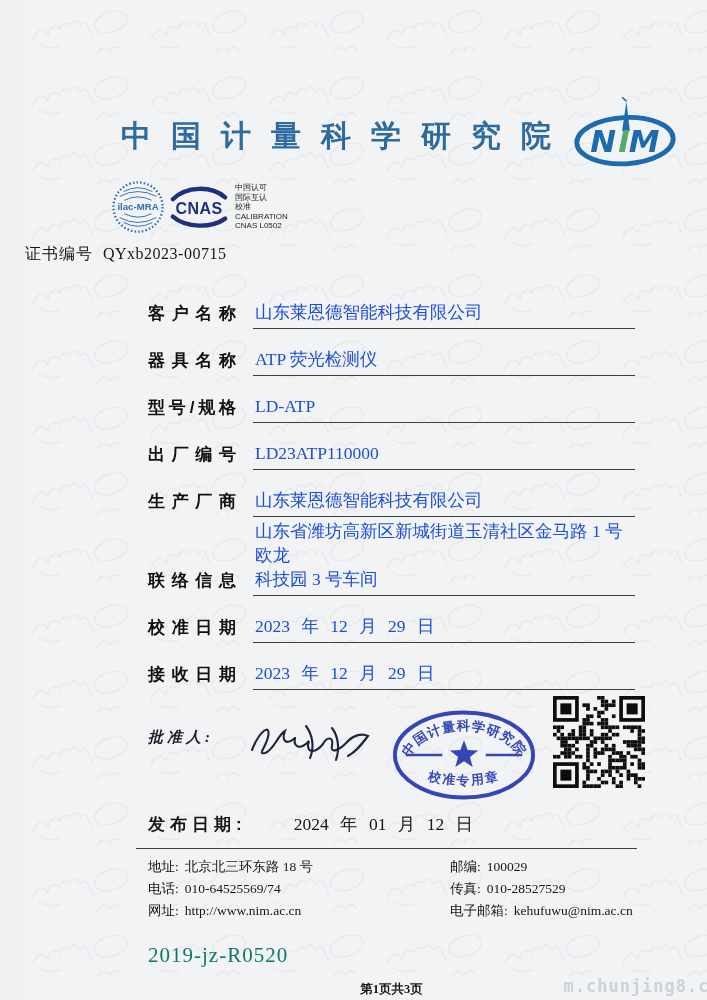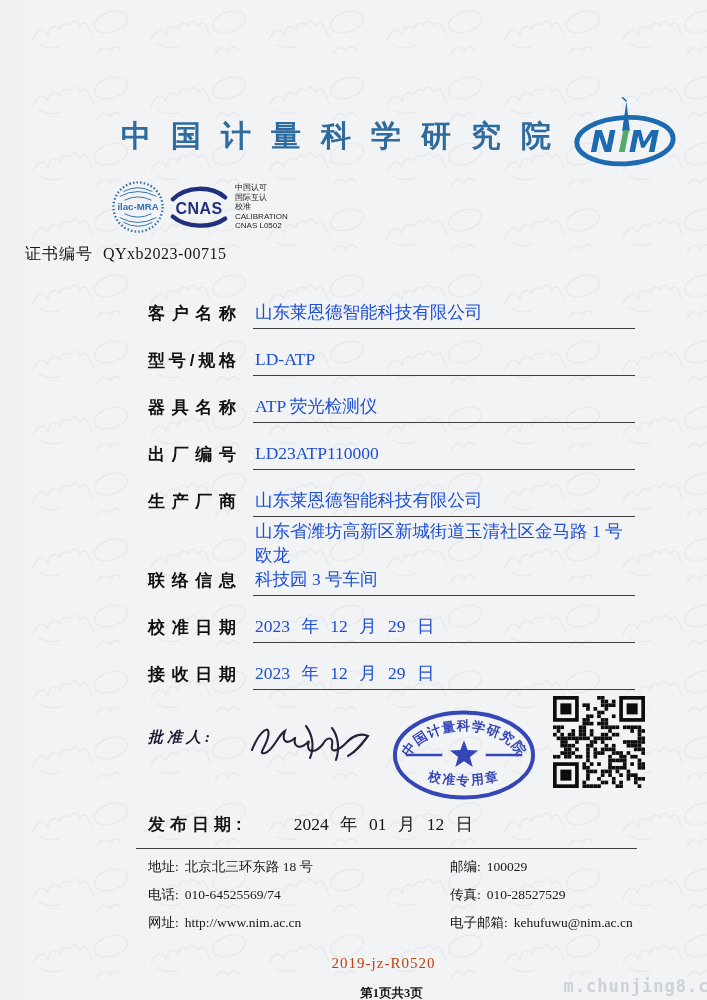--- a/index.html
+++ b/index.html
@@ -54,26 +54,26 @@
   .stamp{position:absolute;left:242px;top:2px;width:148px;height:94px;opacity:.95;}
   .qr{position:absolute;right:-10px;top:-10px;width:92px;height:92px;}
 
   
   .issue-row{display:flex;align-items:baseline;margin-top:4px;gap:21px;}
   .issue-label{font-family:"Liberation Sans",sans-serif;font-weight:700;font-size:17px;
     letter-spacing:5px;}
   .issue-date{margin-left:26px;font-size:17.5px;word-spacing:7px;}
   .divider{border:0;border-top:1.5px solid #3c3c3c;margin:12px 0 0 -12px;width:calc(100% + 14px);}
 
-  .contact-grid{display:grid;grid-template-columns:302px 1fr;row-gap:11px;
+  .contact-grid{display:grid;grid-template-columns:302px 1fr;row-gap:5px;
     margin-top:9px;font-size:13.5px;line-height:17px;}
   .contact-grid .cell span + span{margin-left:6px;}
 
-  .form-code{margin-top:24px;text-align:center;padding-right:16px;color:#c2410c;
-    font-size:15px;letter-spacing:1px;}
+  .form-code{margin-top:24px;text-align:left;padding-right:16px;color:#0f766e;
+    font-size:21px;letter-spacing:1px;}
   .page-num{text-align:center;margin-top:13px;font-size:12.5px;font-weight:600;}
 
   .watermark{position:absolute;right:-8px;bottom:4px;z-index:2;
     font-family:"DejaVu Sans Mono",monospace;font-weight:700;font-size:17px;
     color:#ccd1da;letter-spacing:1px;white-space:nowrap;}
 </style>
 </head>
 <body>
 
 <div class="page">
@@ -140,27 +140,27 @@
     </div>
 
     <div class="main">
 
       <div class="frow">
         <span class="flabel">客户名称</span>
         <span class="fvalue">山东莱恩德智能科技有限公司</span>
       </div>
 
       <div class="frow">
+        <span class="flabel">器具名称</span>
+        <span class="fvalue">ATP 荧光检测仪</span>
+      </div>
+
+      <div class="frow">
         <span class="flabel">型号/规格</span>
         <span class="fvalue">LD-ATP</span>
-      </div>
-
-      <div class="frow">
-        <span class="flabel">器具名称</span>
-        <span class="fvalue">ATP 荧光检测仪</span>
       </div>
 
       <div class="frow">
         <span class="flabel">出厂编号</span>
         <span class="fvalue">LD23ATP110000</span>
       </div>
 
       <div class="frow">
         <span class="flabel">生产厂商</span>
         <span class="fvalue">山东莱恩德智能科技有限公司</span>

